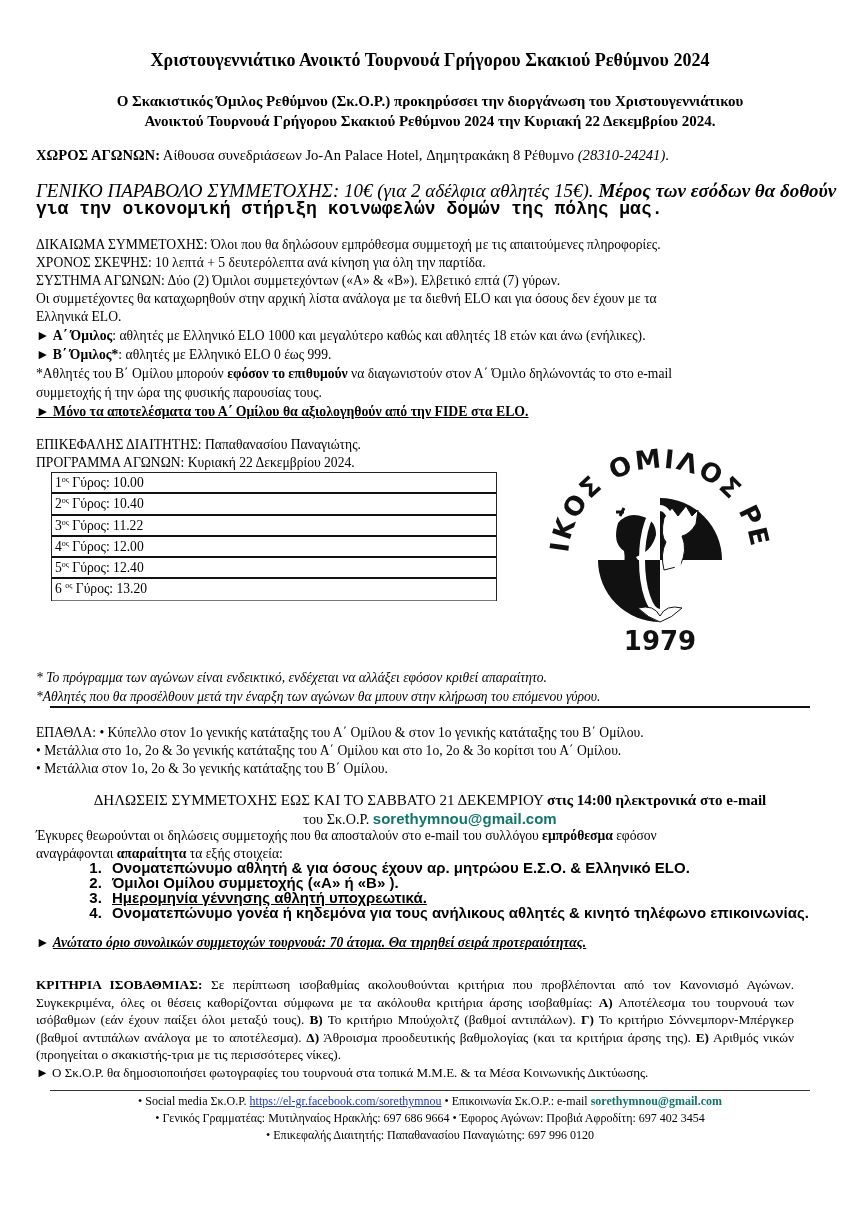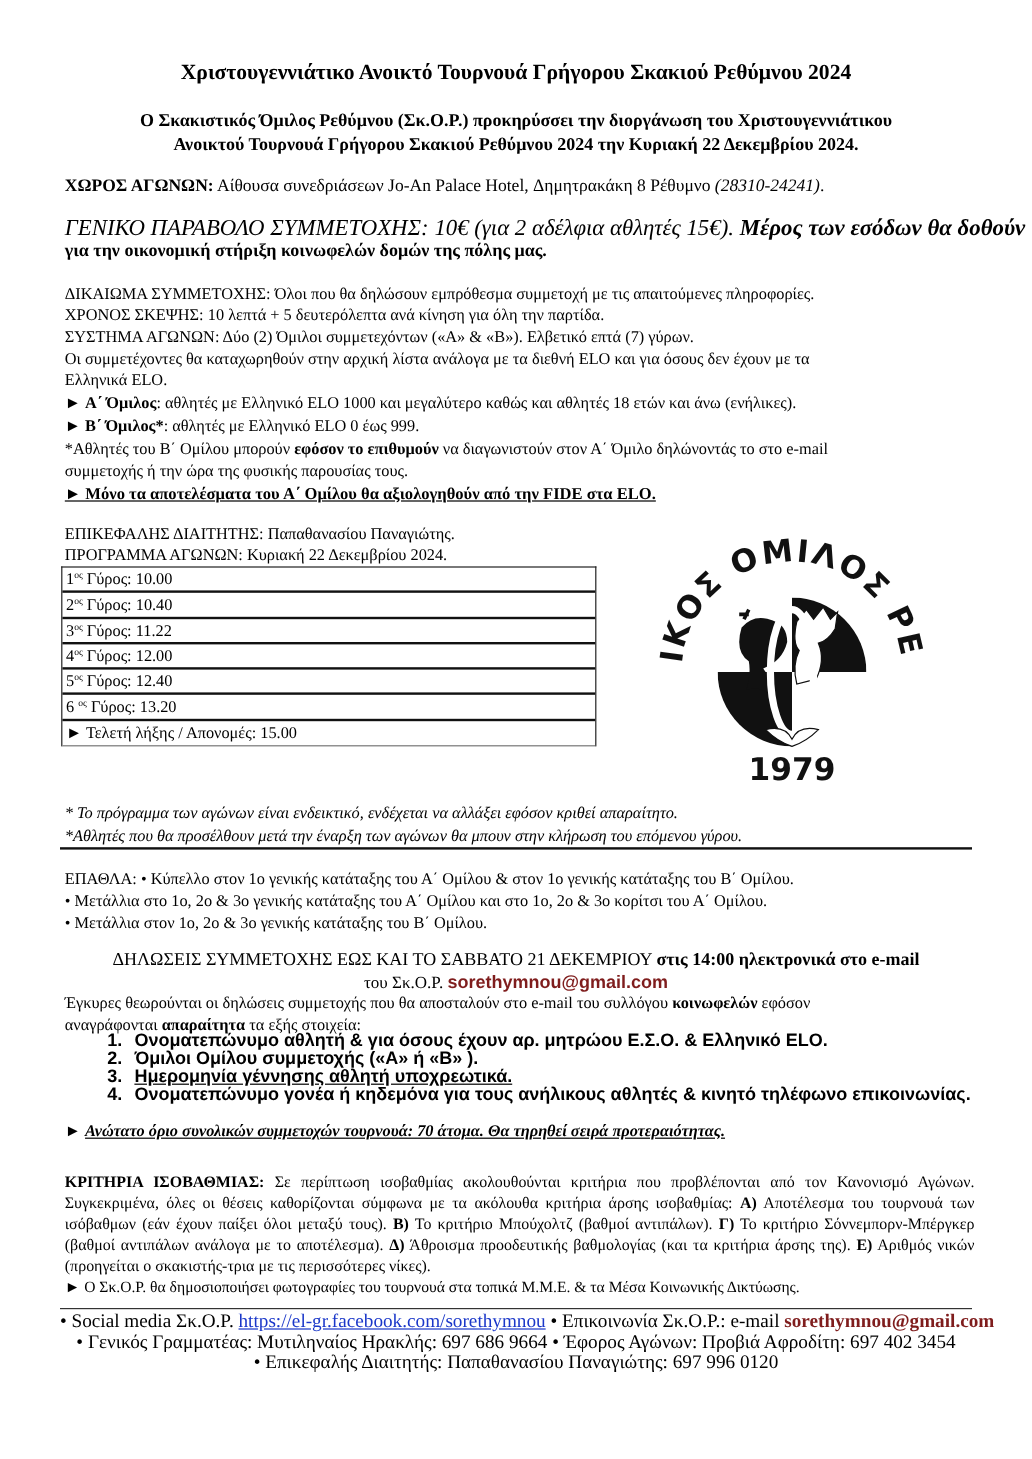--- a/index.html
+++ b/index.html
@@ -1,62 +1,62 @@
 <!DOCTYPE html>
 <html><head>
   <meta charset="utf-8">
   <style>
     html, body { margin: 0; padding: 0; background: #ffffff; }
     body {
       width: 860px; height: 1216px; position: relative; overflow: hidden;
       font-family: "Liberation Serif", serif; color: #000; font-size: 13.6px;
     }
-    .line { position: absolute; left: 54px; white-space: nowrap; line-height: 17px; }
+    .line { position: absolute; left: 36px; white-space: nowrap; line-height: 17px; }
     .center { left: 50px; width: 760px; text-align: center; }
     b { font-weight: bold; }
     .u { text-decoration: underline; }
     .it { font-style: italic; }
     .sans { font-family: "Liberation Sans", sans-serif; }
-    .blue { color: #7f1d1d; }
+    .blue { color: #0f766e; }
     .link { color: #1a37c9; text-decoration: underline; }
     .title { top: 52px; font-size: 18px; font-weight: bold; }
     .intro { font-size: 15px; font-weight: bold; line-height: 19px; }
     .just { text-align: justify; text-align-last: left; width: 758px; white-space: normal; }
     sup { font-size: 8px; vertical-align: 5px; line-height: 0; }
 
     
     .sched { position: absolute; left: 51px; top: 472px; width: 444px; border: 1px solid #222; border-bottom: none; border-collapse: collapse; }
     .sched .row { height: 21.3px; border-bottom: 2px solid #111; padding-left: 3px; font-size: 13.6px; line-height: 20px; box-sizing: border-box; white-space: nowrap; }
     .sched .row:last-child { border-bottom: 1px solid #777; }
 
     .rule { position: absolute; left: 50px; width: 760px; height: 0; border-top: 2px solid #111; }
     .rule-thin { border-top: 1.5px solid #333; }
 
     ol.req { position: absolute; left: 78px; top: 860px; margin: 0; padding: 0 0 0 28px; font-family: "Liberation Sans", sans-serif; font-weight: bold; font-size: 15px; line-height: 15px; }
     ol.req li { padding-left: 6px; }
 
     .logo { position: absolute; left: 530px; top: 418px; width: 260px; height: 240px; }
-    .footer { position: absolute; left: 50px; width: 760px; text-align: center; font-size: 16px; line-height: 17px; white-space: nowrap; }
+    .footer { position: absolute; left: 50px; width: 760px; text-align: center; font-size: 12px; line-height: 17px; white-space: nowrap; }
   </style>
 </head>
 <body>
 
 <div class="line center title">Χριστουγεννιάτικο Ανοικτό Τουρνουά Γρήγορου Σκακιού Ρεθύμνου 2024</div>
 
 <div class="line center intro" style="top:92px;">Ο Σκακιστικός Όμιλος Ρεθύμνου (Σκ.Ο.Ρ.) προκηρύσσει την διοργάνωση του Χριστουγεννιάτικου</div>
 <div class="line center intro" style="top:112px;">Ανοικτού Τουρνουά Γρήγορου Σκακιού Ρεθύμνου 2024 την Κυριακή 22 Δεκεμβρίου 2024.</div>
 
 <div class="line" style="top:147px; font-size:14.6px;">
   <b>ΧΩΡΟΣ ΑΓΩΝΩΝ:</b><span> Αίθουσα συνεδριάσεων Jo-An Palace Hotel, Δημητρακάκη 8 Ρέθυμνο </span><span class="it">(28310-24241)</span><span>.</span>
 </div>
 
 <div class="line" style="top:182px; font-size:19px;font-style:italic;">
   <span>ΓΕΝΙΚΟ ΠΑΡΑΒΟΛΟ ΣΥΜΜΕΤΟΧΗΣ:</span><span>  10€ (για 2 αδέλφια αθλητές 15€). </span><b>Μέρος των εσόδων θα δοθούν</b>
 </div>
-<div class="line" style="top:201px; font-size:15px;">
+<div class="line" style="top:201px; font-size:18px;font-family:Liberation Mono, monospace;">
   <b>για την οικονομική στήριξη κοινωφελών δομών της πόλης μας.</b>
 </div>
 
 <div class="line" style="top:236px;">
   <span>ΔΙΚΑΙΩΜΑ ΣΥΜΜΕΤΟΧΗΣ:</span><span> Όλοι που θα δηλώσουν εμπρόθεσμα συμμετοχή με τις απαιτούμενες πληροφορίες.</span>
 </div>
 <div class="line" style="top:254px;">
   <span>ΧΡΟΝΟΣ ΣΚΕΨΗΣ:</span><span> 10 λεπτά + 5 δευτερόλεπτα ανά κίνηση για όλη την παρτίδα.</span>
 </div>
 <div class="line" style="top:272px;">
@@ -84,21 +84,20 @@
   <span>ΠΡΟΓΡΑΜΜΑ ΑΓΩΝΩΝ:</span><span> Κυριακή 22 Δεκεμβρίου 2024.</span>
 </div>
 
 <div class="sched">
   <div class="row"><span>1</span><sup>ος</sup><span> Γύρος: </span><span>10.00</span></div>
   <div class="row"><span>2</span><sup>ος</sup><span> Γύρος: </span><span>10.40</span></div>
   <div class="row"><span>3</span><sup>ος</sup><span> Γύρος: </span><span>11.22</span></div>
   <div class="row"><span>4</span><sup>ος</sup><span>  Γύρος: </span><span>12.00</span></div>
   <div class="row"><span>5</span><sup>ος</sup><span> Γύρος: </span><span>12.40</span></div>
   <div class="row"><span>6 </span><sup>ος</sup><span> Γύρος: </span><span>13.20</span></div>
-  <div class="row">► Τελετή λήξης / Απονομές: 15.00</div>
 </div>
 <div class="line it" style="top:669px;">* Το πρόγραμμα των αγώνων είναι ενδεικτικό, ενδέχεται να αλλάξει εφόσον κριθεί απαραίτητο.</div>
 <div class="line it" style="top:688px;">*Αθλητές που θα προσέλθουν μετά την έναρξη των αγώνων θα μπουν στην κλήρωση του επόμενου γύρου.</div>
 <div class="rule" style="top:706px;"></div>
 
 <div class="logo">
   <svg width="260" height="240" viewBox="0 0 260 240" xmlns="http://www.w3.org/2000/svg">
     <defs>
       <path id="arcText" d="M 38 142 A 92 92 0 1 1 222 142" fill="none"></path>
       <clipPath id="disc">
@@ -130,21 +129,21 @@
 <div class="line" style="top:742px;">• Μετάλλια στο 1ο, 2ο &amp; 3ο γενικής κατάταξης του Α΄ Ομίλου και στο 1ο, 2ο &amp; 3ο κορίτσι του Α΄ Ομίλου.</div>
 <div class="line" style="top:760px;">• Μετάλλια στον 1ο, 2ο &amp; 3ο γενικής κατάταξης του Β΄ Ομίλου.</div>
 
 <div class="line center" style="top:792px; font-size:15px;">
   <span>ΔΗΛΩΣΕΙΣ ΣΥΜΜΕΤΟΧΗΣ ΕΩΣ ΚΑΙ ΤΟ ΣΑΒΒΑΤΟ 21 ΔΕΚΕΜΡΙΟΥ </span><b>στις 14:00 ηλεκτρονικά στο e-mail</b>
 </div>
 <div class="line center" style="top:810px; font-size:14.2px;">
   <span>του Σκ.Ο.Ρ. </span><a class="sans blue" style="font-weight:bold; text-decoration:none; font-size:15px;">sorethymnou@gmail.com</a>
 </div>
 <div class="line" style="top:827px;">
-  <span>Έγκυρες θεωρούνται οι δηλώσεις συμμετοχής που θα αποσταλούν στο e-mail του συλλόγου </span><b>κοινωφελών</b><span> εφόσον</span>
+  <span>Έγκυρες θεωρούνται οι δηλώσεις συμμετοχής που θα αποσταλούν στο e-mail του συλλόγου </span><b>εμπρόθεσμα</b><span> εφόσον</span>
 </div>
 <div class="line" style="top:845px;">
   <span>αναγράφονται </span><b>απαραίτητα</b><span> τα εξής στοιχεία:</span>
 </div>
 <ol class="req">
   <li>Ονοματεπώνυμο αθλητή &amp; για όσους έχουν αρ. μητρώου Ε.Σ.Ο. &amp; Ελληνικό ELO.</li>
   <li>Όμιλοι Ομίλου συμμετοχής («Α» ή «Β» ).</li>
   <li class="u">Ημερομηνία γέννησης αθλητή υποχρεωτικά.</li>
   <li>Ονοματεπώνυμο γονέα ή κηδεμόνα για τους ανήλικους αθλητές &amp; κινητό τηλέφωνο επικοινωνίας.</li>
 </ol>

